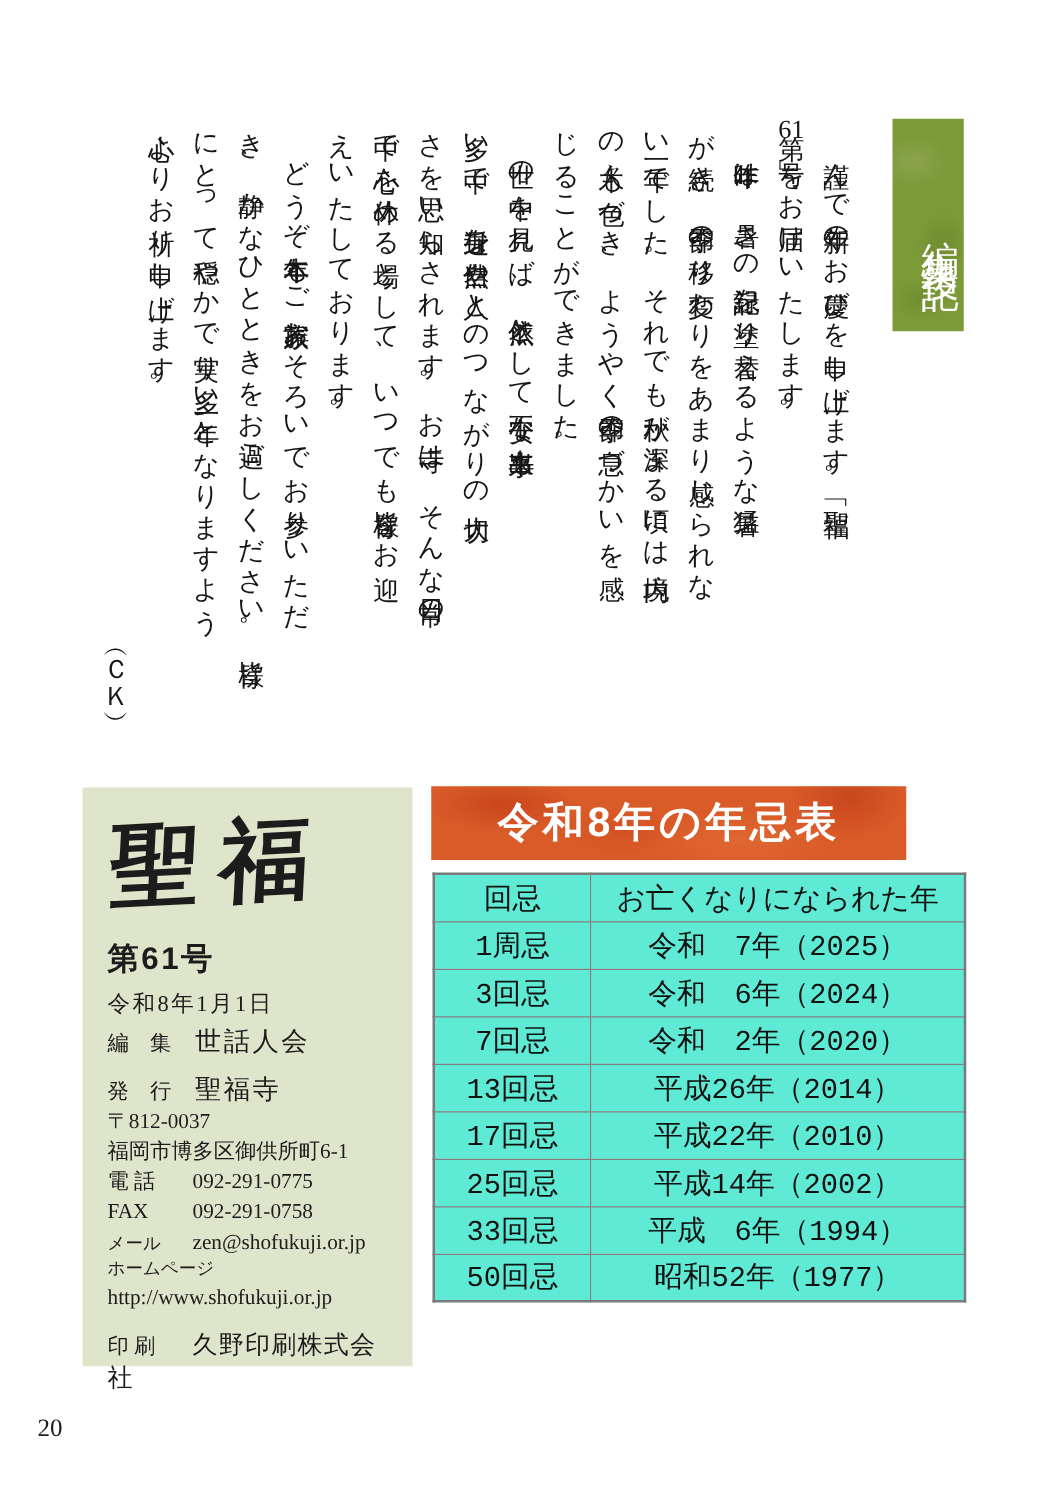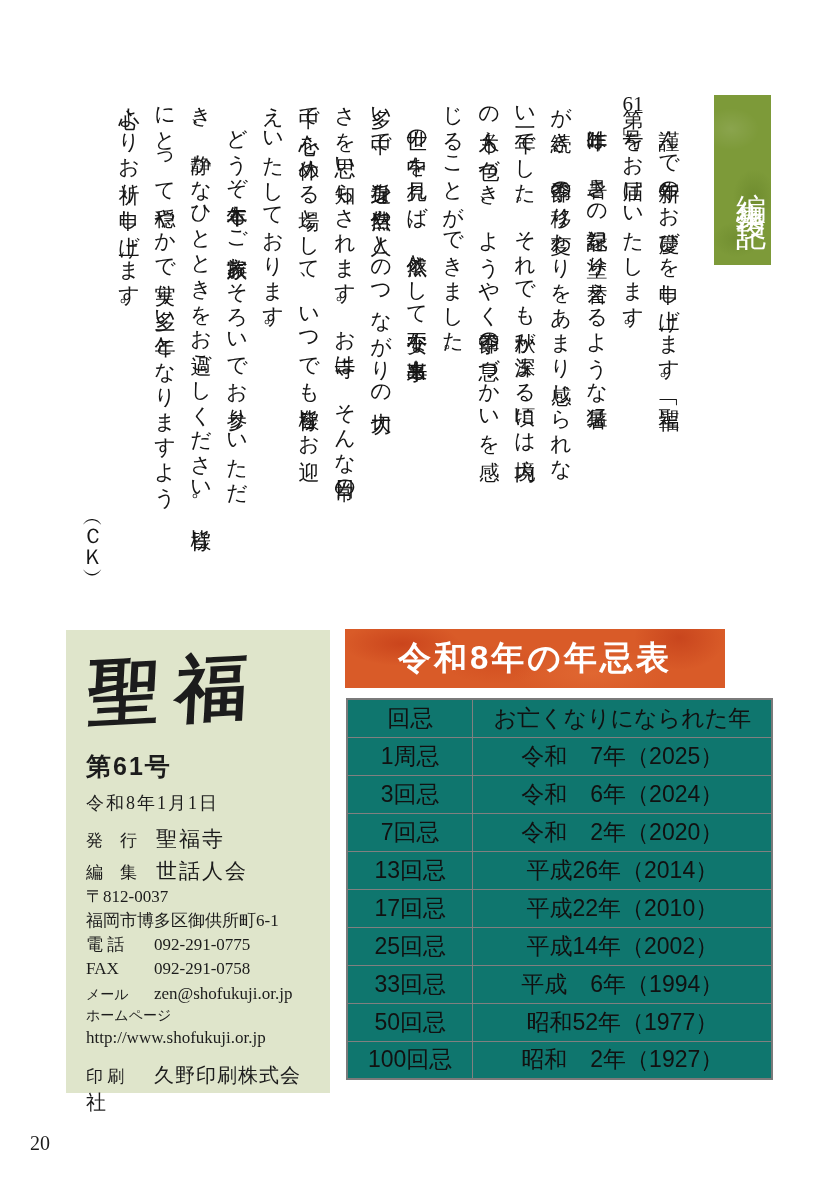--- a/index.html
+++ b/index.html
@@ -88,27 +88,28 @@
     display: flex; align-items: center; justify-content: center;
   }
   table.memorial-table {
     position: absolute; left: 346px; top: 698px;
     width: 427px;
     border-collapse: collapse;
     font-family: "Liberation Sans", sans-serif;
     font-size: 23px; color: #111111;
   }
   table.memorial-table th, table.memorial-table td {
-    background: #0f766e;
+    background: #5eead4;
     border: 1px solid #808080;
     height: 38px;
     text-align: center;
     font-weight: normal;
     padding: 0 20px;
     white-space: pre;
+    font-family: Liberation Mono, monospace;
   }
   table.memorial-table { border: 2px solid #7a7a7a; }
   table.memorial-table col.c1 { width: 138px; }
 
   
   .page-number {
     position: absolute; left: 30px; top: 1132px;
     font-size: 20px; font-family: "Liberation Serif", serif;
   }
 </style>
@@ -156,25 +157,25 @@
     </div>
 </section>
 
 <aside class="pub-box">
   <div class="calligraphy">聖福</div>
 
   <div class="issue-no">第61号</div>
 
   <div class="issue-date">令和8年1月1日</div>
 
+  <div class="pub-line tight">
+    <span class="pub-label">編　集</span><span class="pub-value-lg">世話人会</span>
+  </div>
   <div class="pub-line">
     <span class="pub-label">発　行</span><span class="pub-value-lg">聖福寺</span>
-  </div>
-  <div class="pub-line tight">
-    <span class="pub-label">編　集</span><span class="pub-value-lg">世話人会</span>
   </div>
 
   <div class="pub-contact">
     <div class="row">〒812-0037</div>
     <div class="row">福岡市博多区御供所町6-1</div>
     <div class="row">
       <span class="lbl">電 話</span><span>092-291-0775</span>
     </div>
     <div class="row">
       <span class="lbl">FAX</span><span>092-291-0758</span>
@@ -240,21 +241,17 @@
         <tr>
           <td>33回忌</td>
           <td>平成　6年（1994）</td>
         </tr>
 
         <tr>
           <td>50回忌</td>
           <td>昭和52年（1977）</td>
         </tr>
 
-        <tr>
-          <td>100回忌</td>
-          <td>昭和　2年（1927）</td>
-        </tr>
       </tbody>
   </table>
 </section>
 
 <div class="page-number">20</div>
 
 </body></html>

